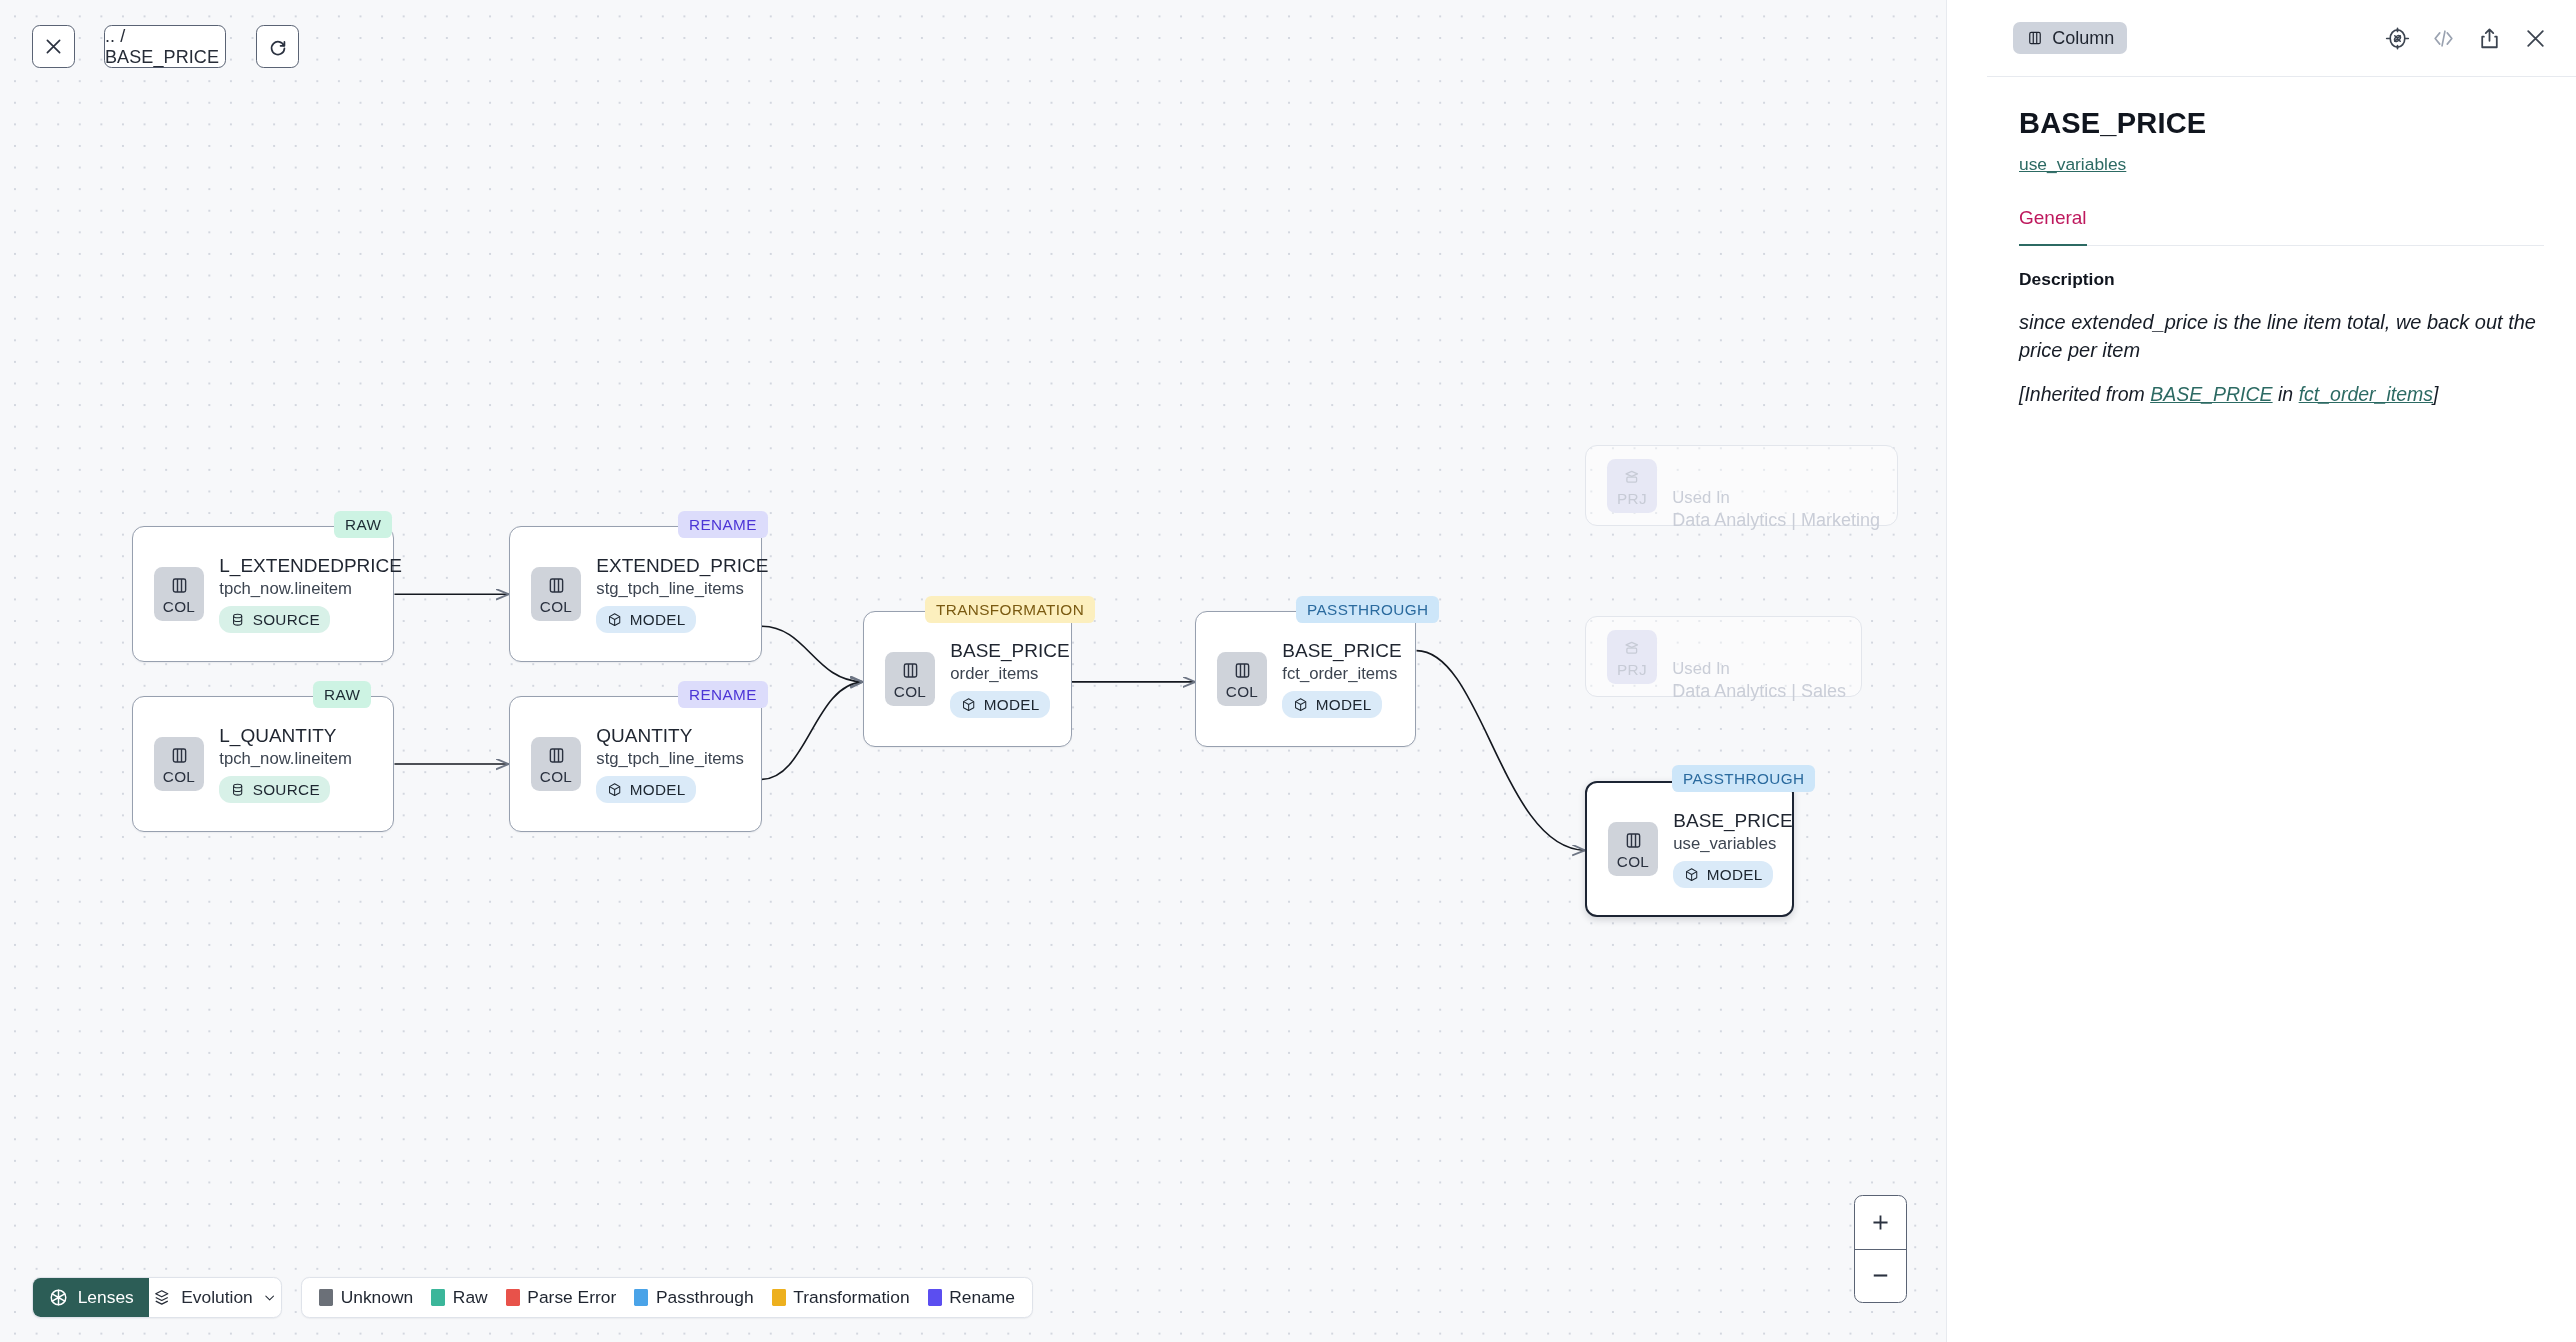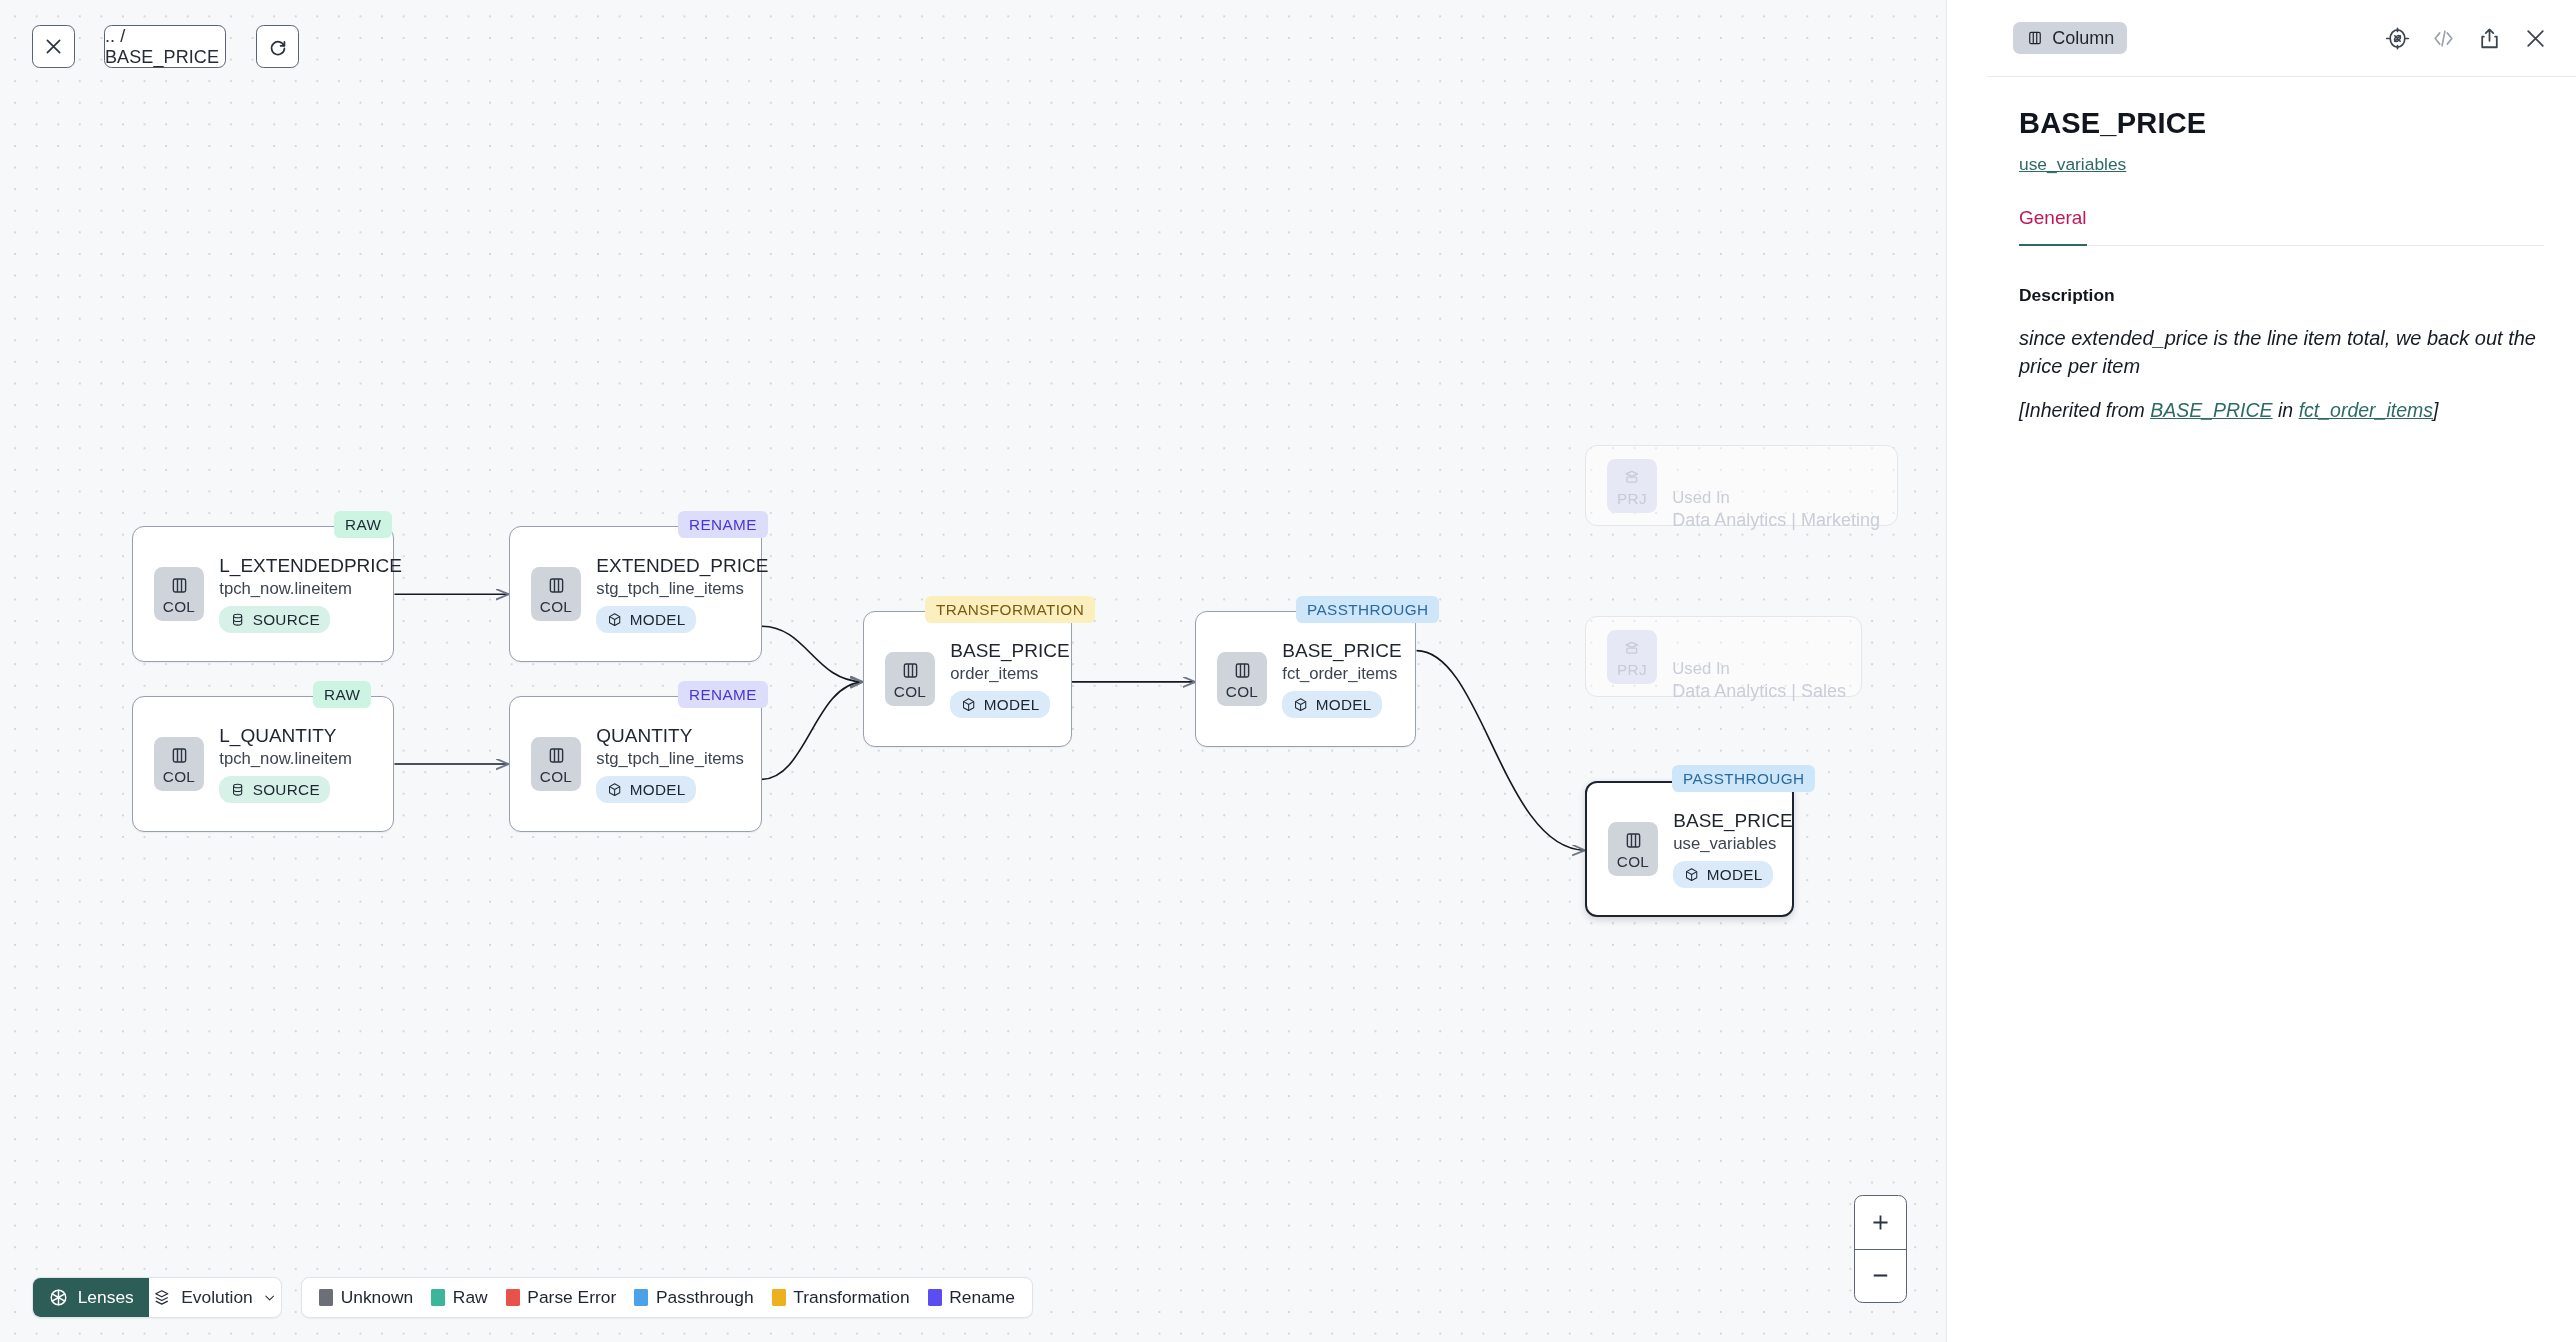--- a/index.html
+++ b/index.html
@@ -114,21 +114,21 @@
     padding:5.6px 12.5px;font-size:18px;color:#1f2530;cursor:pointer;}
   #head-actions{display:flex;align-items:center;gap:21px;}
   .hicon{cursor:pointer;display:flex;align-items:center;}
   #panel-body{padding:31px 32px 0 32px;}
   #col-title{font-size:29px;font-weight:bold;color:#10151e;letter-spacing:0.2px;line-height:1.1;}
   #col-model-link{display:inline-block;margin-top:14px;font-size:17.4px;color:#2c6a63;
     text-decoration:underline;cursor:pointer;}
   #tabs{margin-top:32px;border-bottom:1px solid #e7eaef;display:flex;gap:28px;}
   .tab{font-size:19px;color:#be185d;padding-bottom:15.3px;border-bottom:2.8px solid #2c6a63;
     margin-bottom:-1.7px;cursor:pointer;}
-  #desc-label{margin-top:39px;font-size:17.4px;font-weight:bold;color:#10151e;}
+  #desc-label{margin-top:23px;font-size:17.4px;font-weight:bold;color:#10151e;}
   #desc-text{margin-top:18px;font-size:20px;font-style:italic;color:#161c26;line-height:1.42;}
   #desc-inherited{margin-top:16.7px;font-size:19.5px;font-style:italic;color:#161c26;line-height:1.4;}
   #desc-inherited a{color:#2c6a63;text-decoration:underline;font-style:italic;cursor:pointer;}
 </style>
 </head>
 <body>
 
 <div id="app">
 
   <div id="canvas">

